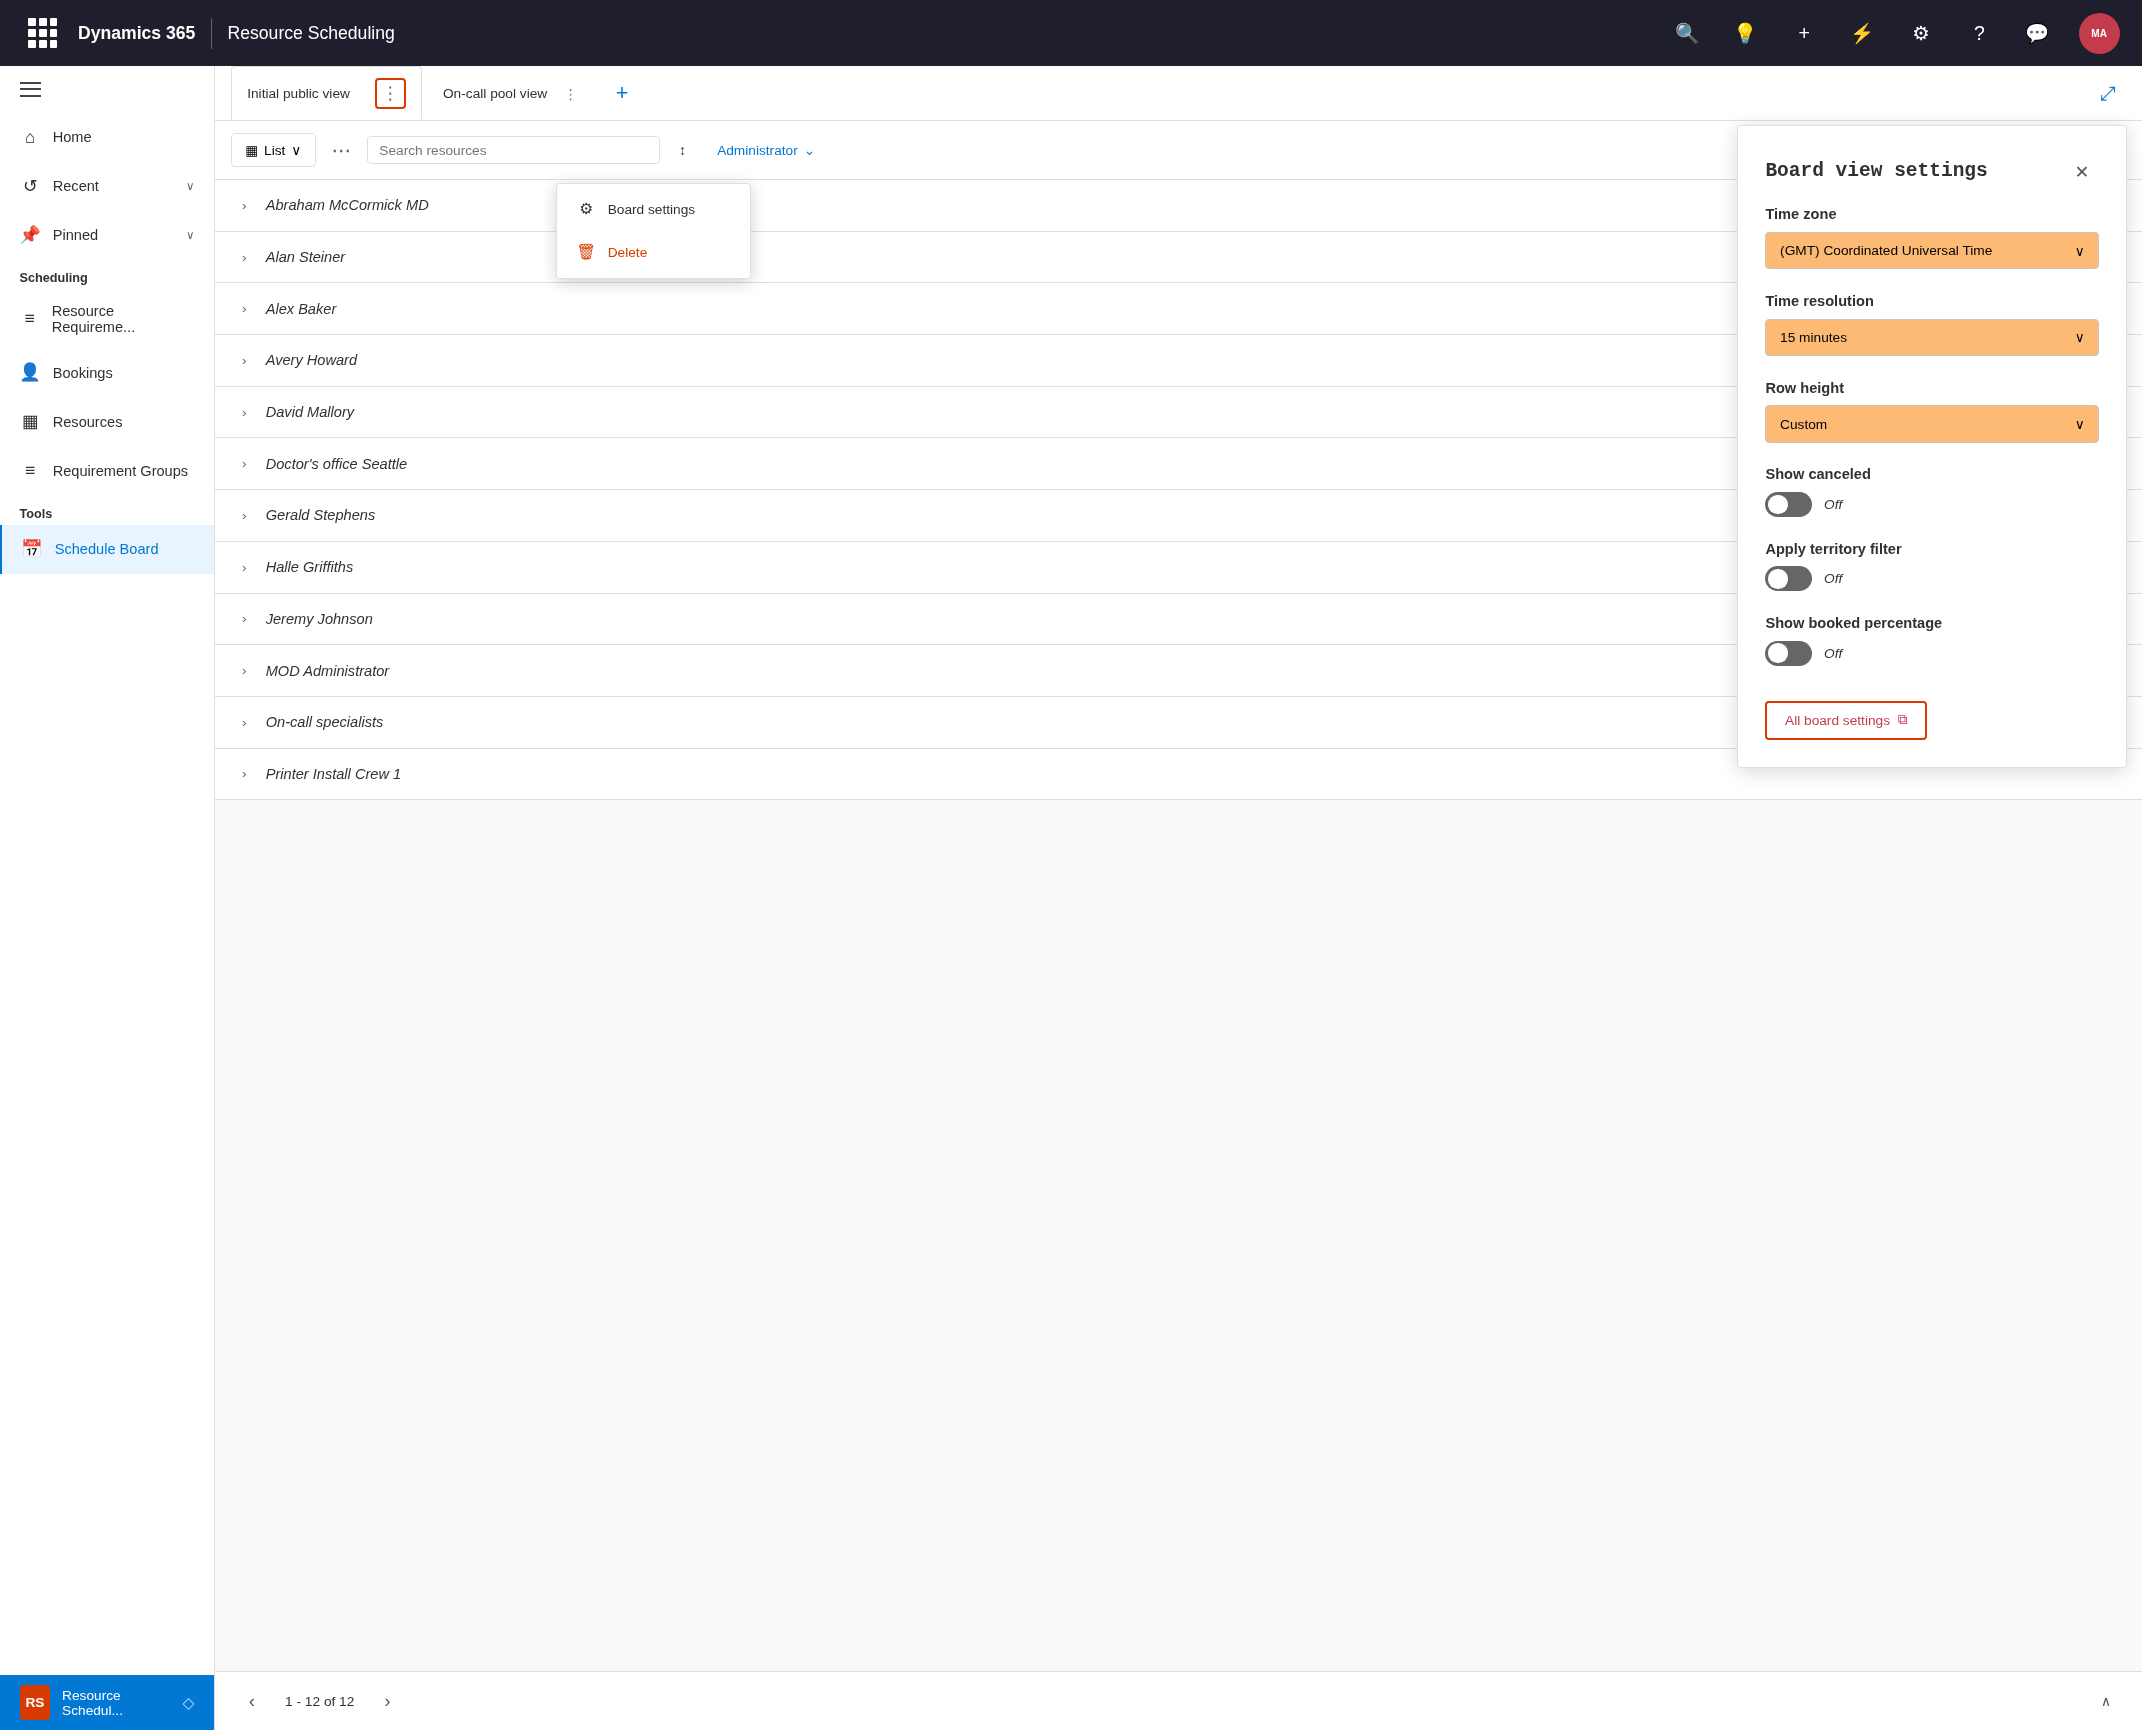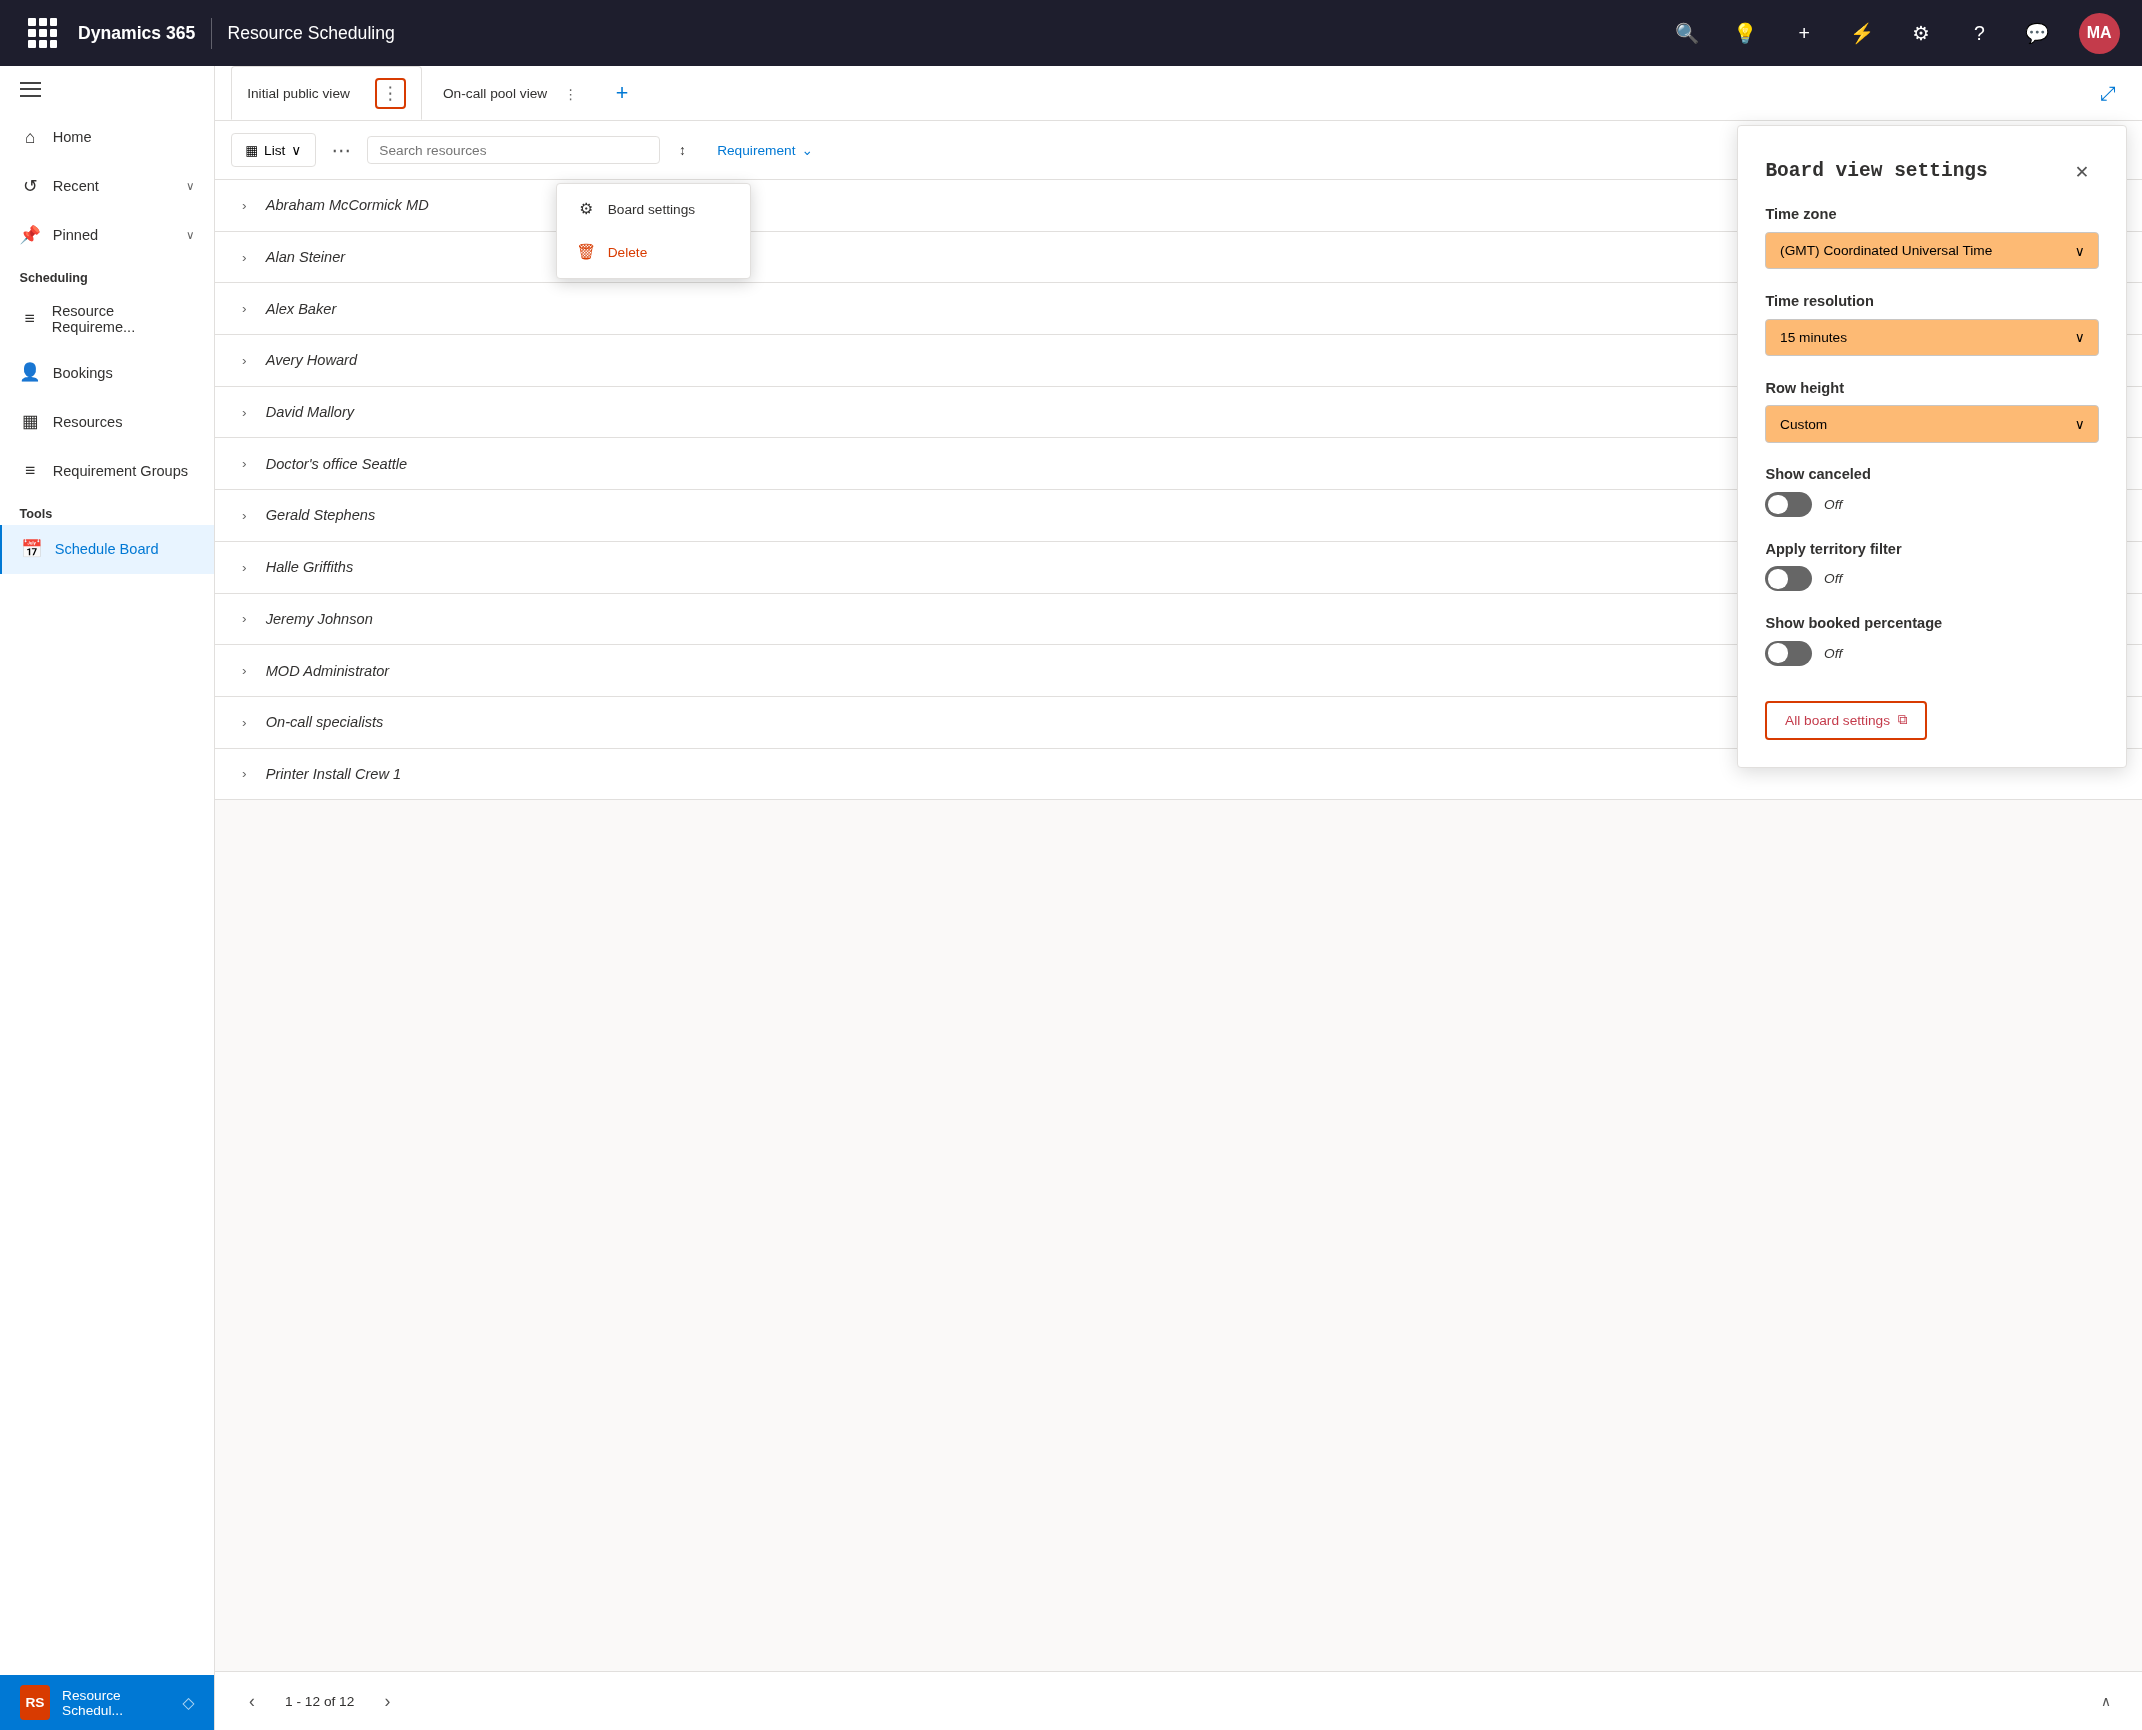--- a/index.html
+++ b/index.html
@@ -12,21 +12,21 @@
     }
     .topbar-waffle { display: flex; align-items: center; justify-content: center; width: 39px; height: 39px; cursor: pointer; }
     .topbar-waffle-icon { display: grid; grid-template-columns: repeat(3,7.8px); gap: 2.9px; }
     .topbar-waffle-icon span { width: 7.8px; height: 7.8px; background: #fff; border-radius: 1px; display: block; }
     .topbar-brand { display: flex; align-items: center; gap: 11.7px; font-size: 17.6px; font-weight: 600; }
     .topbar-divider { width: 1px; height: 31px; background: rgba(255,255,255,0.3); }
     .topbar-module { font-size: 17.6px; color: #fff; }
     .topbar-spacer { flex: 1; }
     .topbar-icons { display: flex; align-items: center; gap: 23.4px; }
     .topbar-icon { width: 35px; height: 35px; display: flex; align-items: center; justify-content: center; cursor: pointer; color: #fff; font-size: 19.5px; border-radius: 3.9px; }
-    .topbar-avatar { width: 41px; height: 41px; border-radius: 50%; background: #c43b4b; color: #fff; display: flex; align-items: center; justify-content: center; font-size: 16px; font-weight: 600; cursor: pointer; }
+    .topbar-avatar { width: 41px; height: 41px; border-radius: 50%; background: #c43b4b; color: #fff; display: flex; align-items: center; justify-content: center; font-size: 10px; font-weight: 600; cursor: pointer; }
 
     
     .app-layout { display: flex; height: calc(1730px - 66px); }
 
     
     .sidebar { width: 215px; background: #fff; border-right: 1px solid #e1dfdd; display: flex; flex-direction: column; overflow-y: auto; }
     .sidebar-hamburger { padding: 15.6px 19.5px; cursor: pointer; display: flex; align-items: center; }
     .sidebar-hamburger-icon { display: flex; flex-direction: column; gap: 4.9px; }
     .sidebar-hamburger-icon span { width: 21.5px; height: 2px; background: #444; display: block; }
     .sidebar-nav { flex: 1; }
@@ -243,21 +243,21 @@
           <span>▦</span>
           <span>List</span>
           <span>∨</span>
         </div>
         <div class="toolbar-ellipsis">⋯</div>
         <input class="toolbar-search" type="text" placeholder="Search resources" style="">
         <div class="sort-btn">
           <span>↕</span>
         </div>
         <div class="availability-btn">
-          <span>Requirement</span>
+          <span>Administrator</span>
           <span>⌄</span>
         </div>
       </div>
       <div class="toolbar-right">
         <div class="toolbar-action-btn">📋</div>
         <div class="toolbar-action-btn">⊞</div>
         <div class="toolbar-action-btn">🔔</div>
         <div class="toolbar-action-btn">👤</div>
         <div class="toolbar-action-btn highlighted" style="border:2px solid #d83b01;">⚙</div>
         <div class="toolbar-action-btn">↻</div>

